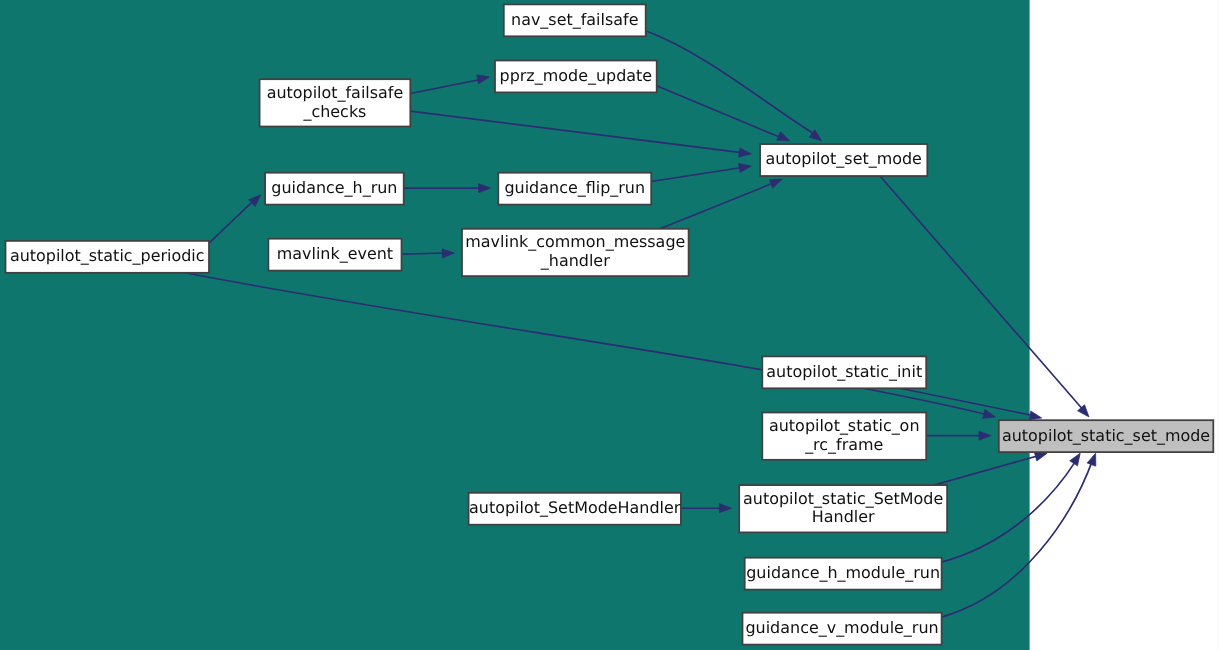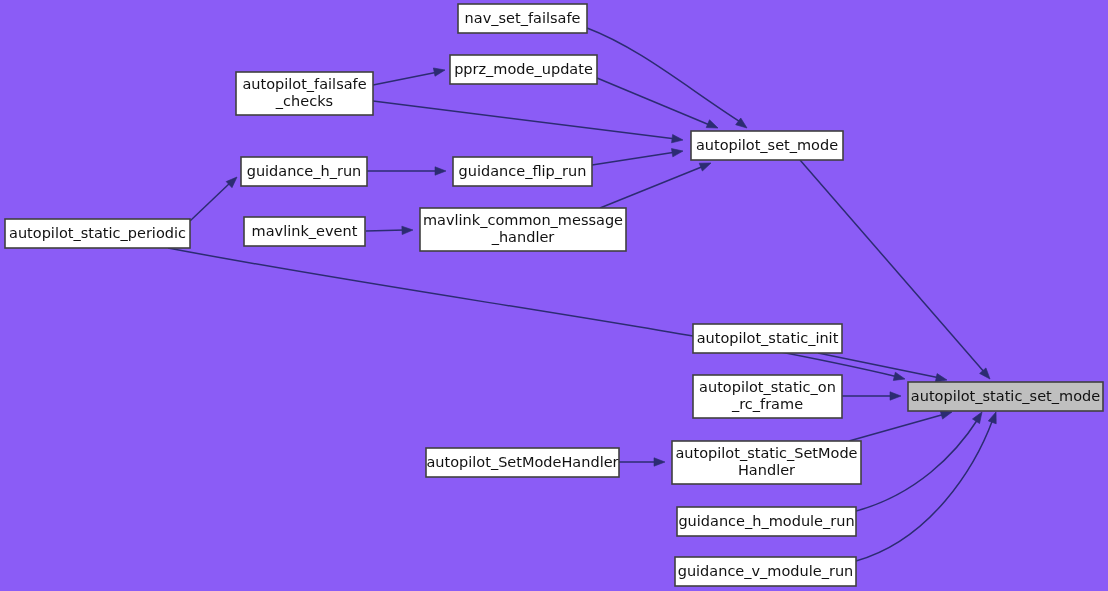--- a/index.html
+++ b/index.html
@@ -8,23 +8,23 @@
     background: #ffffff;
   }
   body {
     width: 1108px;
     height: 591px;
     font-family: "DejaVu Sans", sans-serif;
     overflow: hidden;
   }
   #graph-root {
     position: relative;
-    width: 1108px;
+    width: 936px;
     height: 591px;
-    background: #8b5cf6;
+    background: #0f766e;
   }
   svg.callgraph {
     display: block;
     width: 1108px;
     height: 591px;
   }
   .node-box {
     fill: #ffffff;
     stroke: #404040;
     stroke-width: 1.6;

